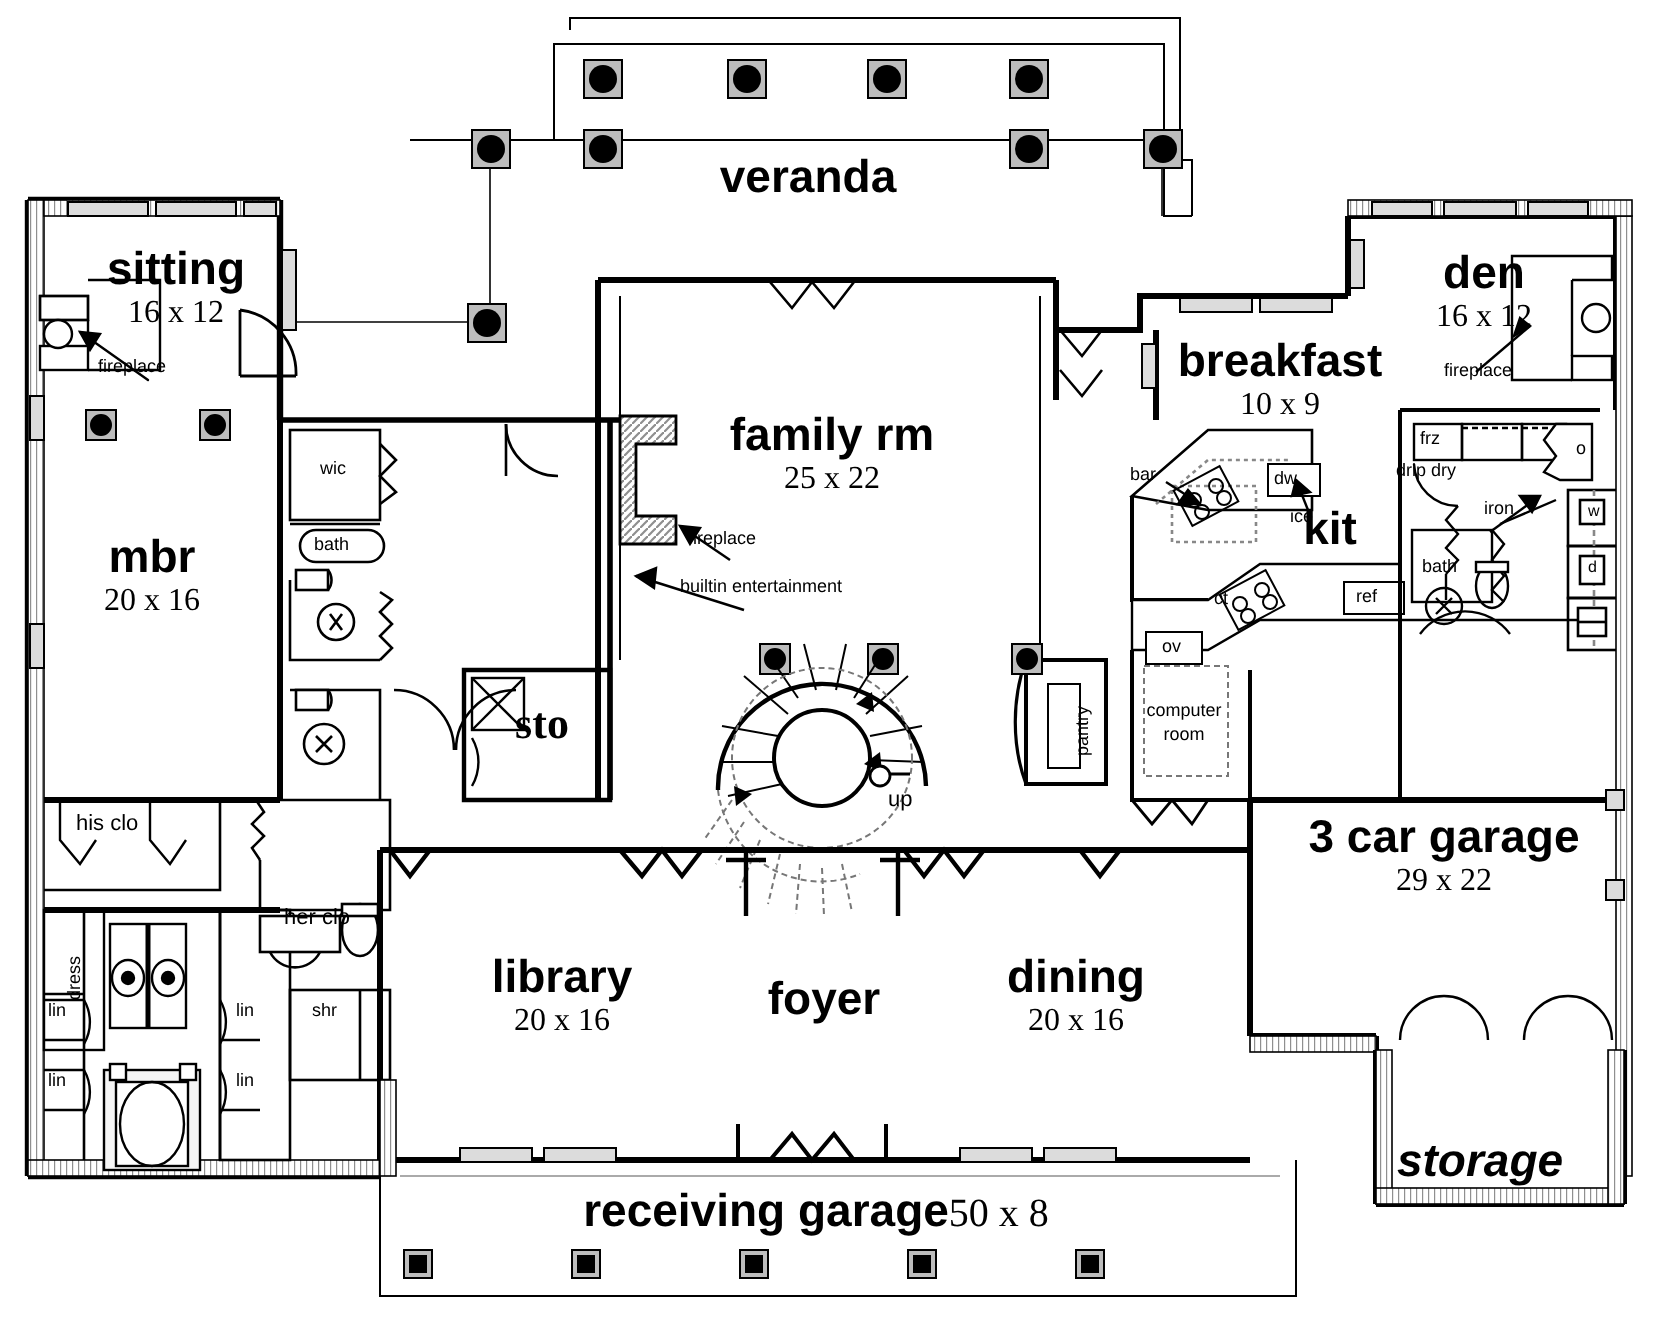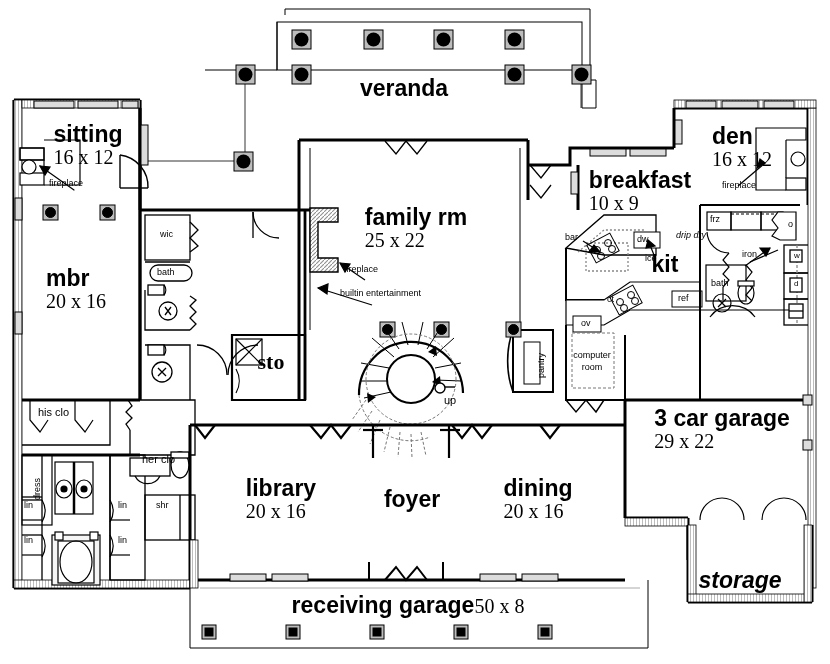--- a/index.html
+++ b/index.html
@@ -9,26 +9,26 @@
     position:relative;
     width:830px;height:664px;
     background:#ffffff;
     overflow:hidden;
   }
   #plan svg{position:absolute;left:0;top:0;}
   .lbl{position:absolute;white-space:nowrap;color:#000;}
   .room-name{font-weight:bold;font-family:"Liberation Sans",sans-serif;}
   .room-dim{font-family:"Liberation Serif",serif;}
   .big .room-name{font-size:23px;line-height:24px;}
-  .big .room-dim{font-size:20px;line-height:22px;}
+  .big .room-dim{font-size:16px;line-height:22px;}
   .med .room-name{font-size:19px;line-height:20px;font-family:Liberation Serif, serif;}
   .sm{font-size:11px;font-family:"Liberation Sans",sans-serif;}
   .xs{font-size:9px;font-family:"Liberation Sans",sans-serif;}
   .tiny{font-size:8px;font-family:"Liberation Sans",sans-serif;}
-  .ctr{text-align:left;transform:translateX(-50%);}
+  .ctr{text-align:center;transform:translateX(-50%);}
   .vert{transform:rotate(-90deg);transform-origin:left top;}
   .inline-dim{font-family:"Liberation Serif",serif;font-size:20px;}
 </style>
 </head>
 <body>
 
 <div id="plan">
 
 <svg width="830" height="664" viewBox="0 0 830 664">
   <defs>
@@ -626,20 +626,20 @@
 <div class="lbl xs vert" style="left:536px;top:378px;">pantry</div>
 <div class="lbl xs" style="left:565px;top:232px;">bar</div>
 <div class="lbl xs" style="left:637px;top:234px;">dw</div>
 <div class="lbl xs" style="left:645px;top:253px;">ice</div>
 <div class="lbl xs" style="left:607px;top:294px;">ct</div>
 <div class="lbl xs" style="left:678px;top:293px;">ref</div>
 <div class="lbl xs" style="left:581px;top:318px;">ov</div>
 <div class="lbl xs ctr" style="left:592px;top:350px;">computer</div>
 <div class="lbl xs ctr" style="left:592px;top:362px;">room</div>
 <div class="lbl xs" style="left:710px;top:214px;">frz</div>
-<div class="lbl xs" style="left:676px;top:230px;font-style:italic;">drip dry</div>
+<div class="lbl xs" style="left:698px;top:230px;">drip dry</div>
 <div class="lbl xs" style="left:742px;top:249px;">iron</div>
 <div class="lbl xs" style="left:711px;top:278px;">bath</div>
 <div class="lbl xs" style="left:788px;top:219px;">o</div>
 <div class="lbl tiny" style="left:794px;top:251px;">w</div>
 <div class="lbl tiny" style="left:794px;top:279px;">d</div>
 
 </div>
 
 </body></html>

